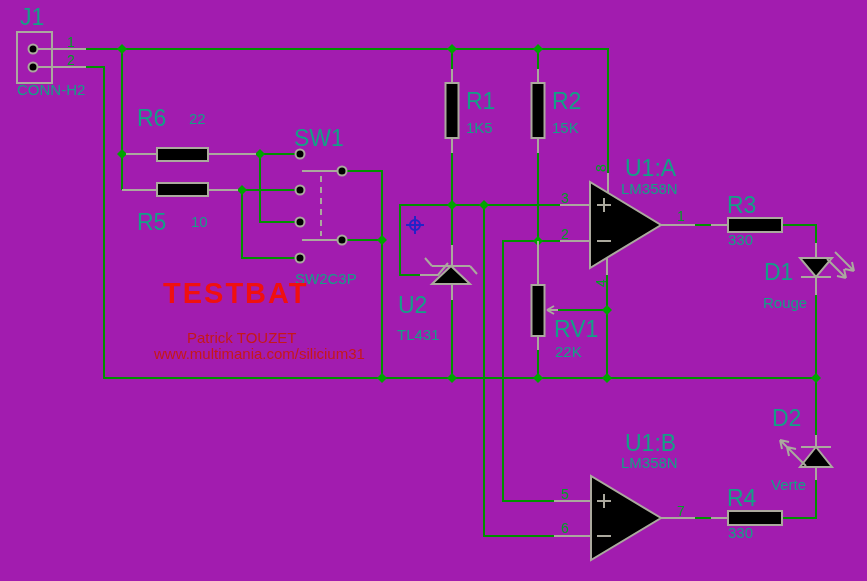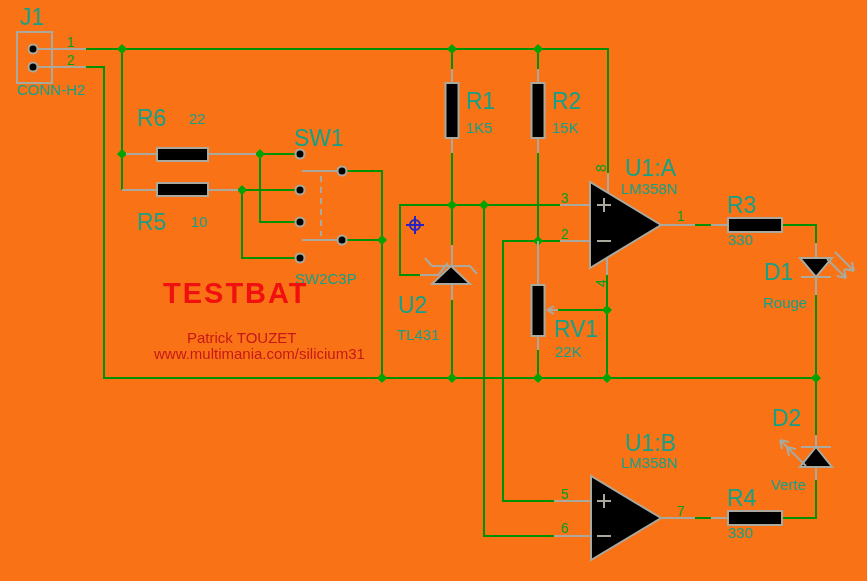--- a/index.html
+++ b/index.html
@@ -1,16 +1,16 @@
 <!DOCTYPE html>
 <html><head>
 <meta charset="utf-8">
 <style>
   html,body{margin:0;padding:0;background:#000;}
-  .canvas{width:867px;height:581px;background:#f97316;position:relative;overflow:hidden;}
+  .canvas{width:867px;height:581px;background:#a21caf;position:relative;overflow:hidden;}
   svg{display:block;}
   text{font-family:"Liberation Sans","DejaVu Sans",sans-serif;}
   .lbl{fill:#14a087;font-size:23px;}
   .val{fill:#14a087;font-size:15px;}
   .pin{fill:#00a023;font-size:14px;}
   .net{stroke:#009100;stroke-width:2;fill:none;}
   .sym{stroke:#aba99e;stroke-width:2;fill:none;}
   .symf{stroke:#aba99e;stroke-width:2;fill:#000;}
   .dot{fill:#00a300;stroke:none;}
   .title-red{fill:#f01010;font-size:29px;font-weight:bold;letter-spacing:2px;}

